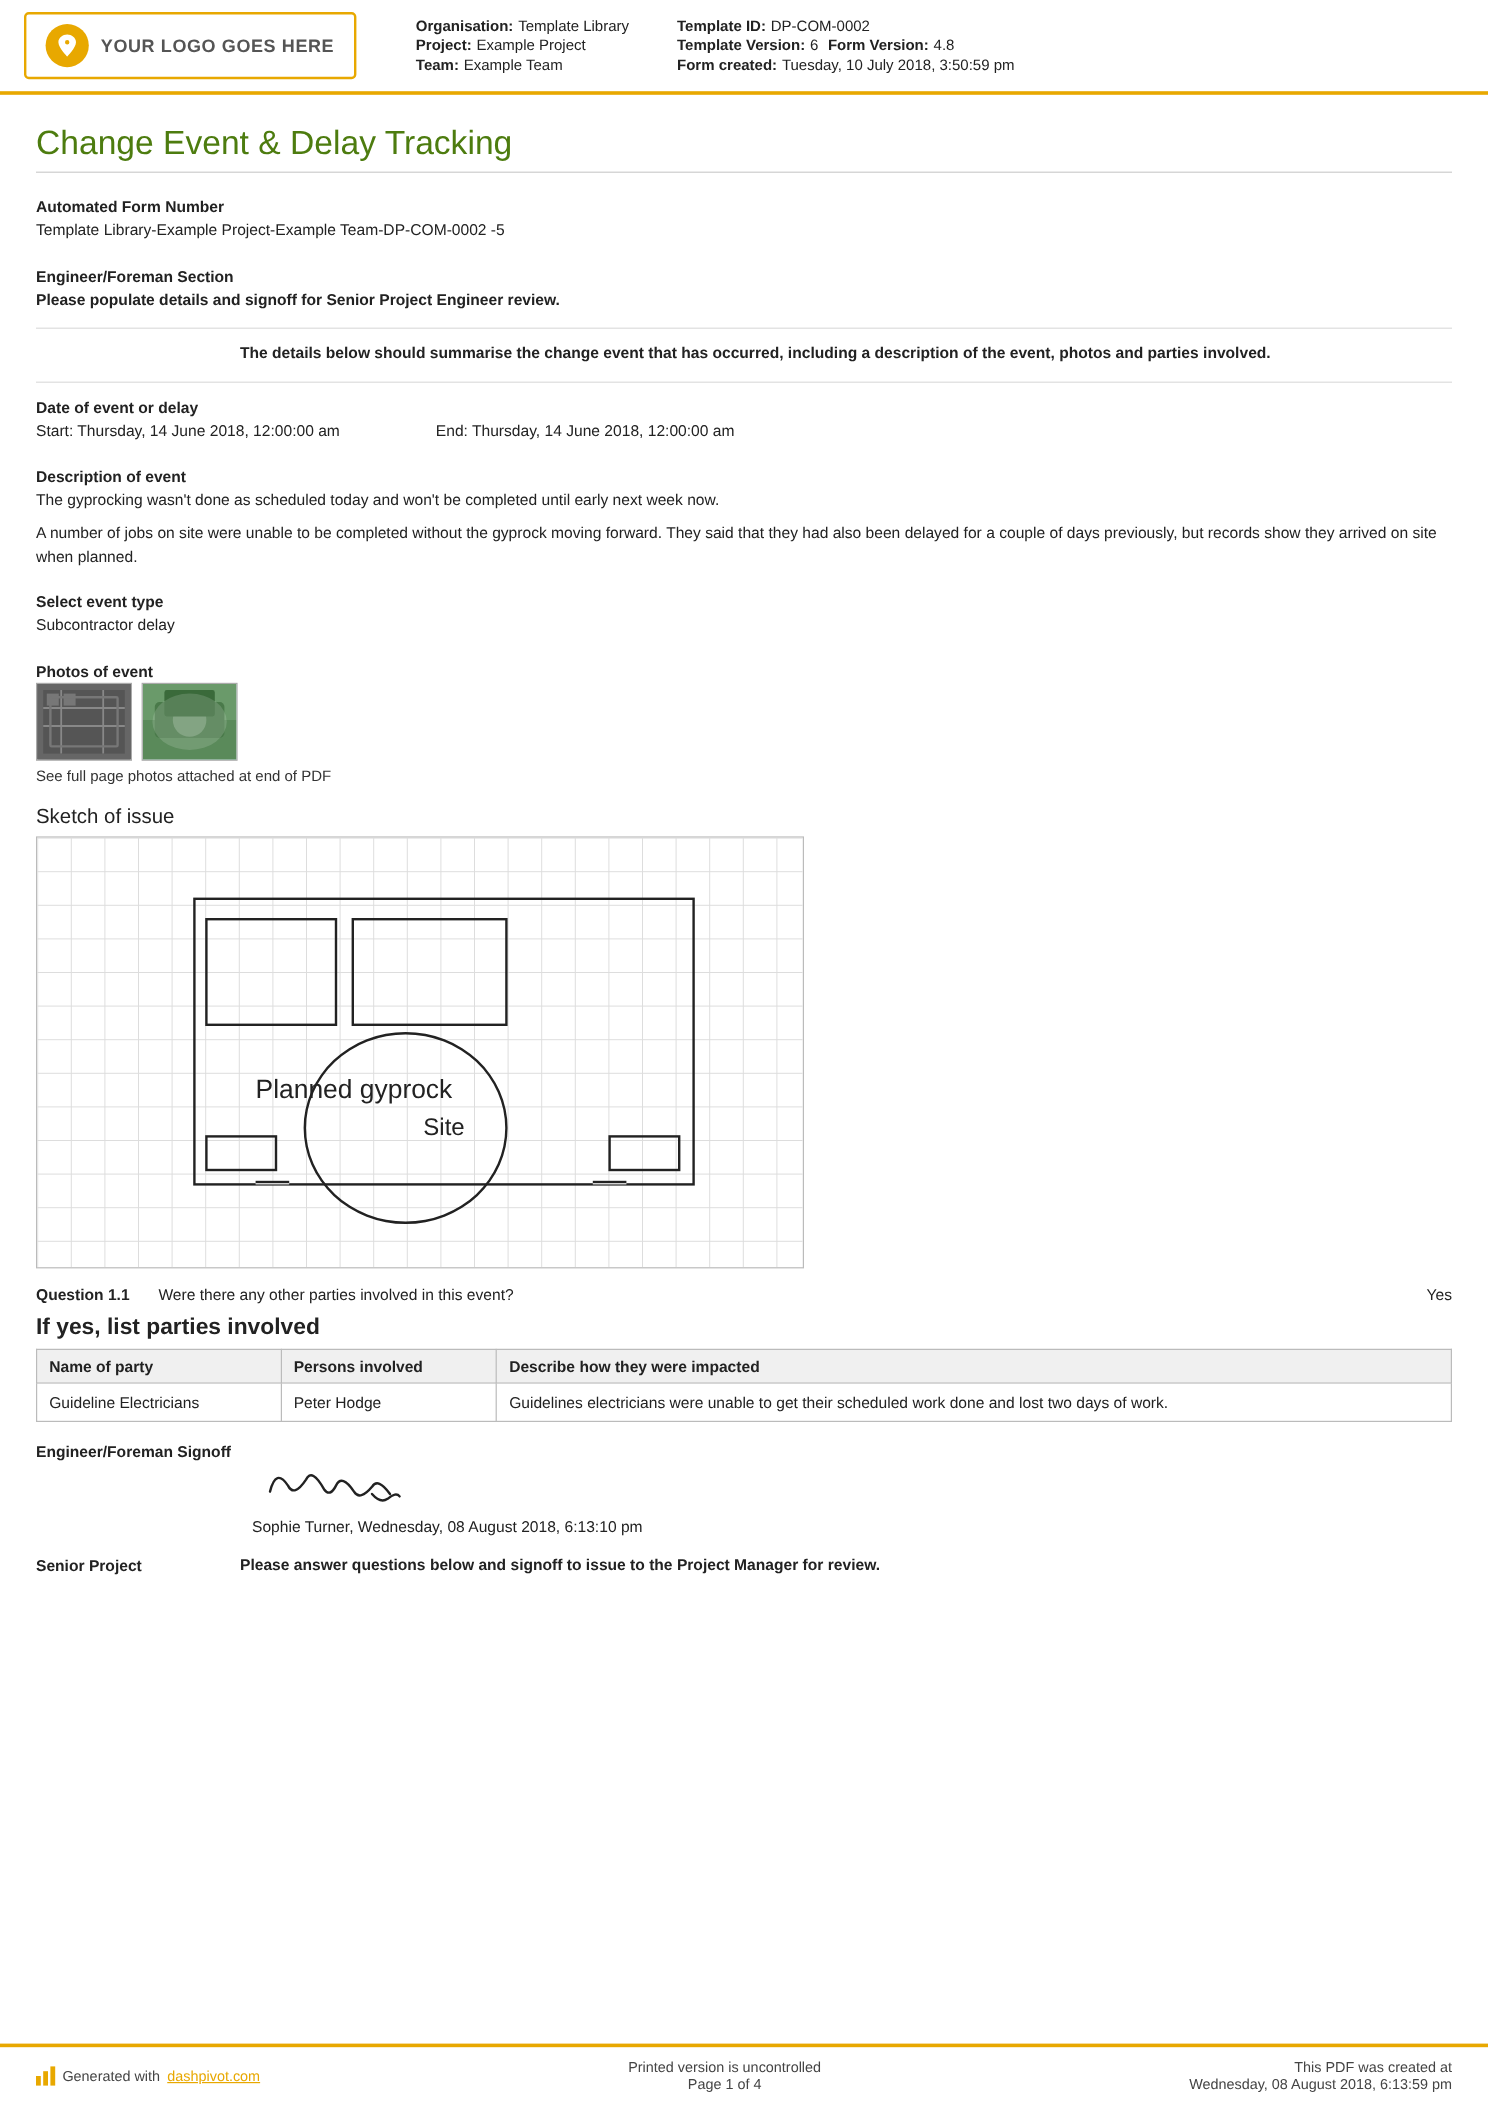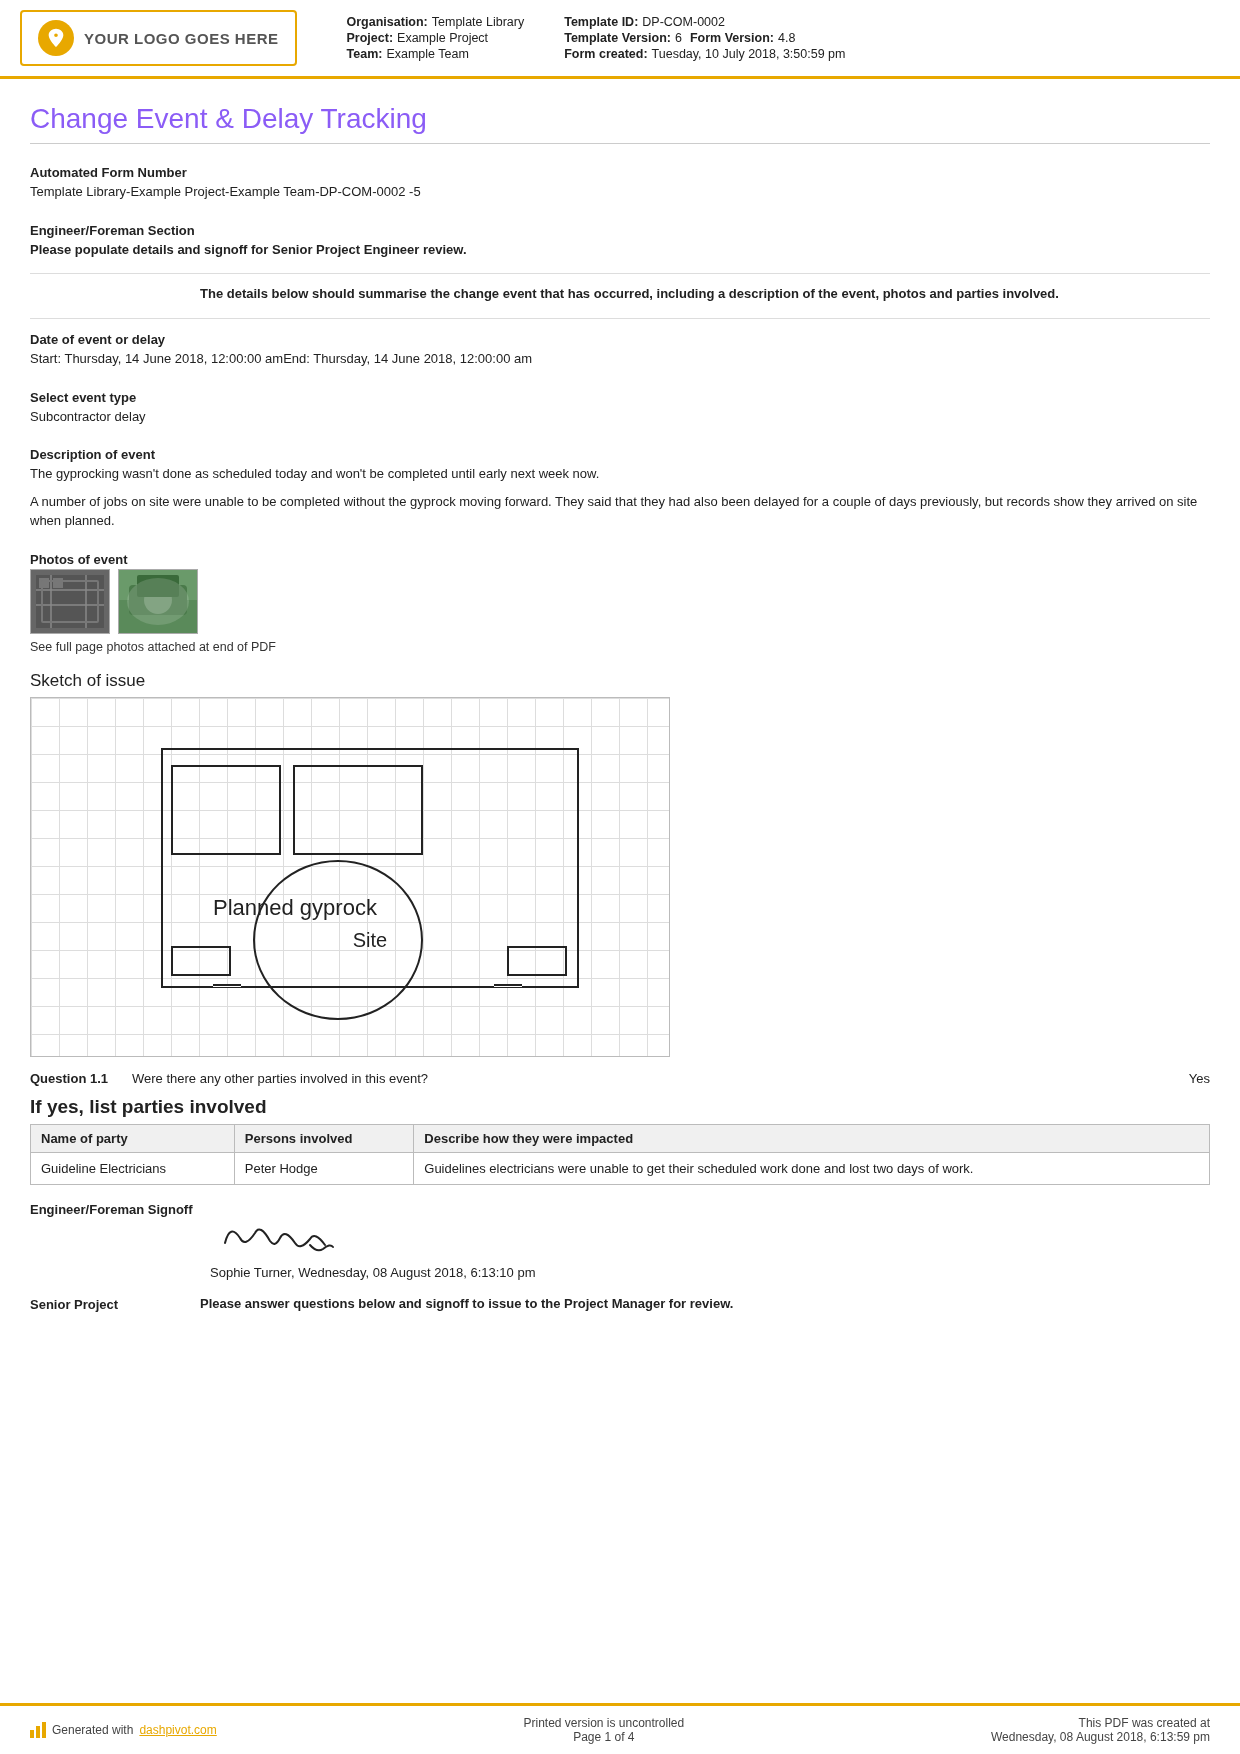--- a/index.html
+++ b/index.html
@@ -71,21 +71,21 @@
     .meta-value { color: #222; }
 
     
     .main {
       padding: 24px 30px 0 30px;
       flex: 1;
     }
     .form-title {
       font-size: 28px;
       font-weight: normal;
-      color: #8b5cf6;
+      color: #4d7c0f;
       margin-bottom: 14px;
       border-bottom: 1px solid #ccc;
       padding-bottom: 8px;
     }
 
     
     .form-row {
       display: flex;
       margin-bottom: 10px;
       padding: 4px 0;
@@ -109,20 +109,21 @@
     }
     .info-box {
       background: #fff;
       font-weight: bold;
       font-size: 13px;
       margin: 10px 0 14px 170px;
       line-height: 1.5;
     }
     .date-row {
       display: flex;
+      gap: 80px;
     }
 
     
     .photos-area {
       display: flex;
       gap: 8px;
       margin-bottom: 4px;
     }
     .photo-thumb {
       width: 80px;
@@ -465,33 +466,33 @@
       <div class="form-value">
         <div class="date-row">
           <span>Start: Thursday, 14 June 2018, 12:00:00 am</span>
           <span>End: Thursday, 14 June 2018, 12:00:00 am</span>
         </div>
       </div>
     </div>
 
     <div class="form-row">
       <div class="form-label">
-        <span>Select event type</span>
-      </div>
-      <div class="form-value">Subcontractor delay</div>
-    </div>
-
-    <div class="form-row">
-      <div class="form-label">
         <span>Description of event</span>
       </div>
       <div class="form-value">
         <p style="margin-bottom:8px;">The gyprocking wasn't done as scheduled today and won't be completed until early next week now.</p>
         <p>A number of jobs on site were unable to be completed without the gyprock moving forward. They said that they had also been delayed for a couple of days previously, but records show they arrived on site when planned.</p>
       </div>
+    </div>
+
+    <div class="form-row">
+      <div class="form-label">
+        <span>Select event type</span>
+      </div>
+      <div class="form-value">Subcontractor delay</div>
     </div>
 
     <div class="form-row">
       <div class="form-label">
         <span>Photos of event</span>
       </div>
       <div class="form-value">
         <div class="photos-area">
           <div class="photo-thumb photo-thumb-1">
 

